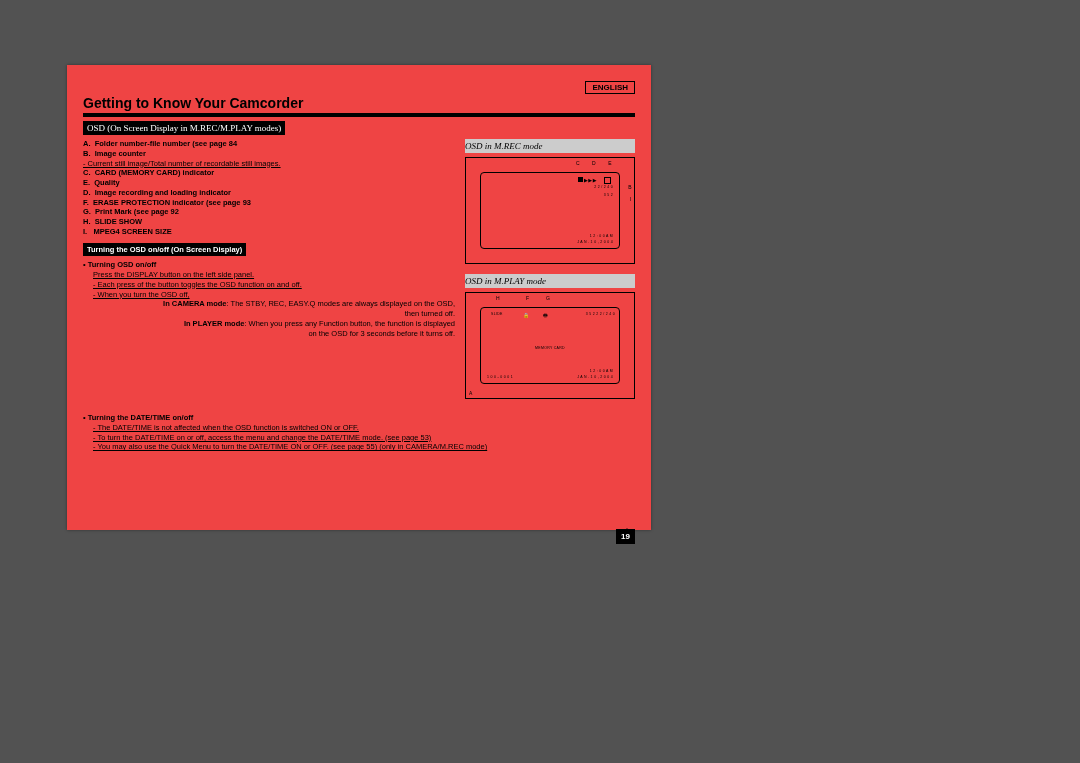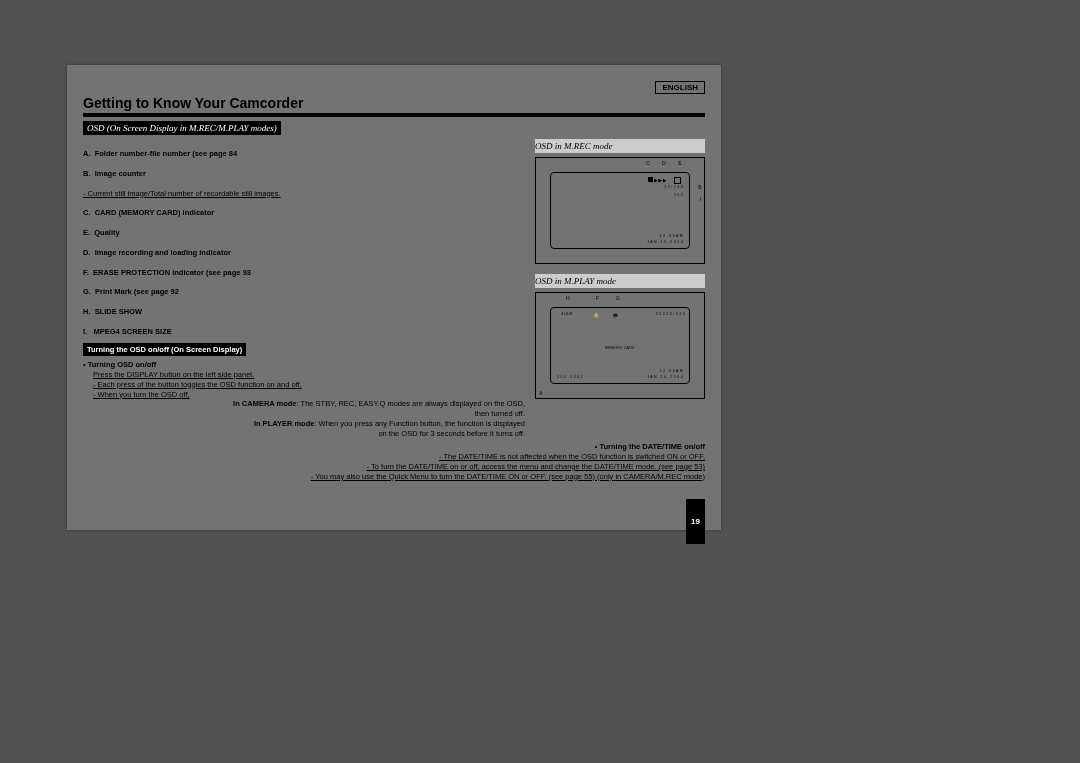--- a/index.html
+++ b/index.html
@@ -8,23 +8,23 @@
     background: #525252;
     width: 1080px;
     height: 763px;
     font-family: Arial, Helvetica, sans-serif;
     color: #000;
   }
   .page {
     position: absolute;
     left: 67px;
     top: 65px;
-    width: 654px;
+    width: 584px;
     height: 465px;
-    background: #737373;
+    background: #ef4444;
     box-shadow: 0 0 3px rgba(0,0,0,0.4);
   }
   .inner {
     position: absolute;
     left: 16px;
     top: 16px;
     right: 16px;
     bottom: 16px;
   }
   .lang {
@@ -42,21 +42,20 @@
     margin-top: 14px;
   }
   .thickline {
     height: 4px;
     background: #000;
     margin: 2px 0 0 0;
   }
   .subtitle {
     background: #000;
     color: #fff;
-    font-style: italic;
     font-size: 9px;
     padding: 2px 4px;
     display: inline-block;
     margin-top: 2px;
     font-family: "Times New Roman", serif;
     text-align: center;
   }
   .cols {
     display: flex;
     margin-top: 4px;
@@ -65,21 +64,21 @@
     flex: 1.75;
     font-size: 7.5px;
     line-height: 1.3;
   }
   .right {
     width: 170px;
     margin-left: 10px;
   }
   .left b { font-weight: bold; }
   .list { margin: 0; padding: 0; list-style: none; }
-  .list li { padding-left: 0; margin-top: 10px; }
+  .list li { padding-left: 0; }
   .sub { padding-left: 10px; text-decoration: underline; }
   .sub2 { padding-left: 20px; text-align: right; }
   .blackbox {
     background: #000;
     color: #fff;
     font-size: 7.5px;
     font-weight: bold;
     padding: 2px 4px;
     display: inline-block;
     margin-top: 6px;
@@ -115,30 +114,30 @@
   .lbl { position: absolute; font-size: 5px; }
   .tiny { font-size: 3.5px; letter-spacing: 0.3px; }
   .pagemark {
     position: absolute;
     right: 0;
     bottom: -30px;
     background: #000;
     color: #fff;
     font-size: 8px;
     font-weight: bold;
-    padding: 18px 5px;
+    padding: 3px 5px;
   }
   .arrow-up {
     width: 0; height: 0;
     border-left: 4px solid transparent;
     border-right: 4px solid transparent;
     border-bottom: 6px solid #000;
     position: absolute; right: 4px; bottom: -20px;
   }
-  .wideblock { width: 100%; text-align: right; }
+  .wideblock { width: 100%; }
   .cont { margin-top: 4px; font-size: 7.5px; line-height: 1.3; }
 </style>
 </head>
 <body>
 
 <div class="page">
   <div class="inner">
     <div class="lang">ENGLISH</div>
 
     <div class="title">Getting to Know Your Camcorder</div>

